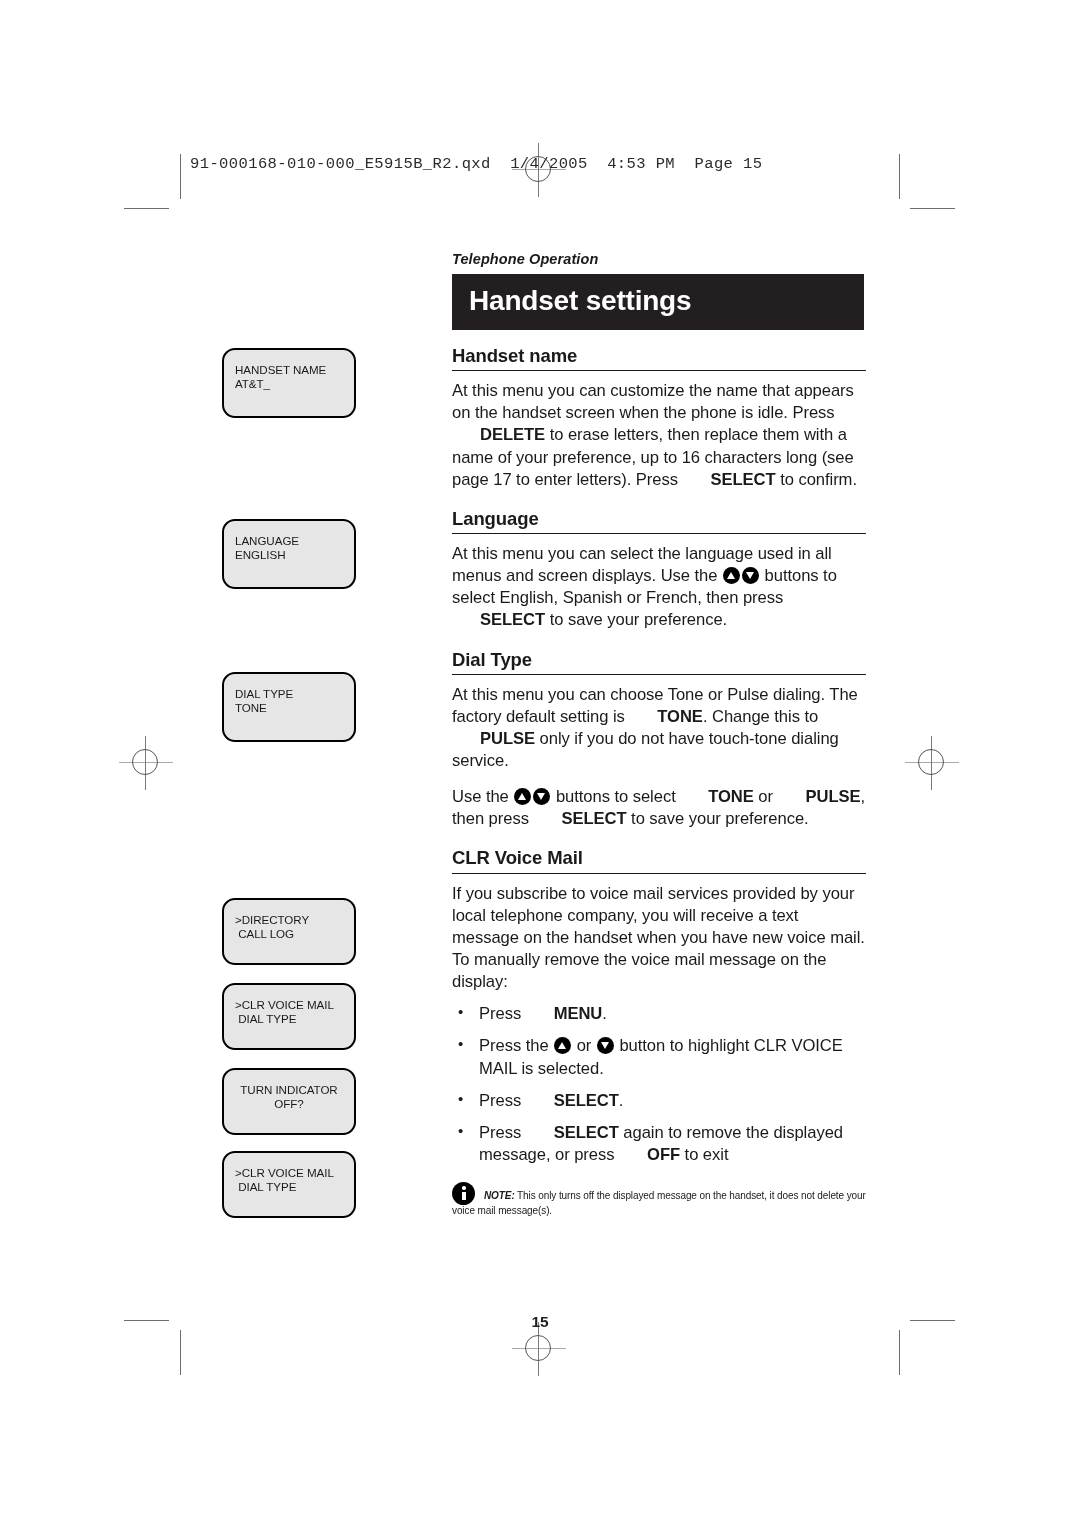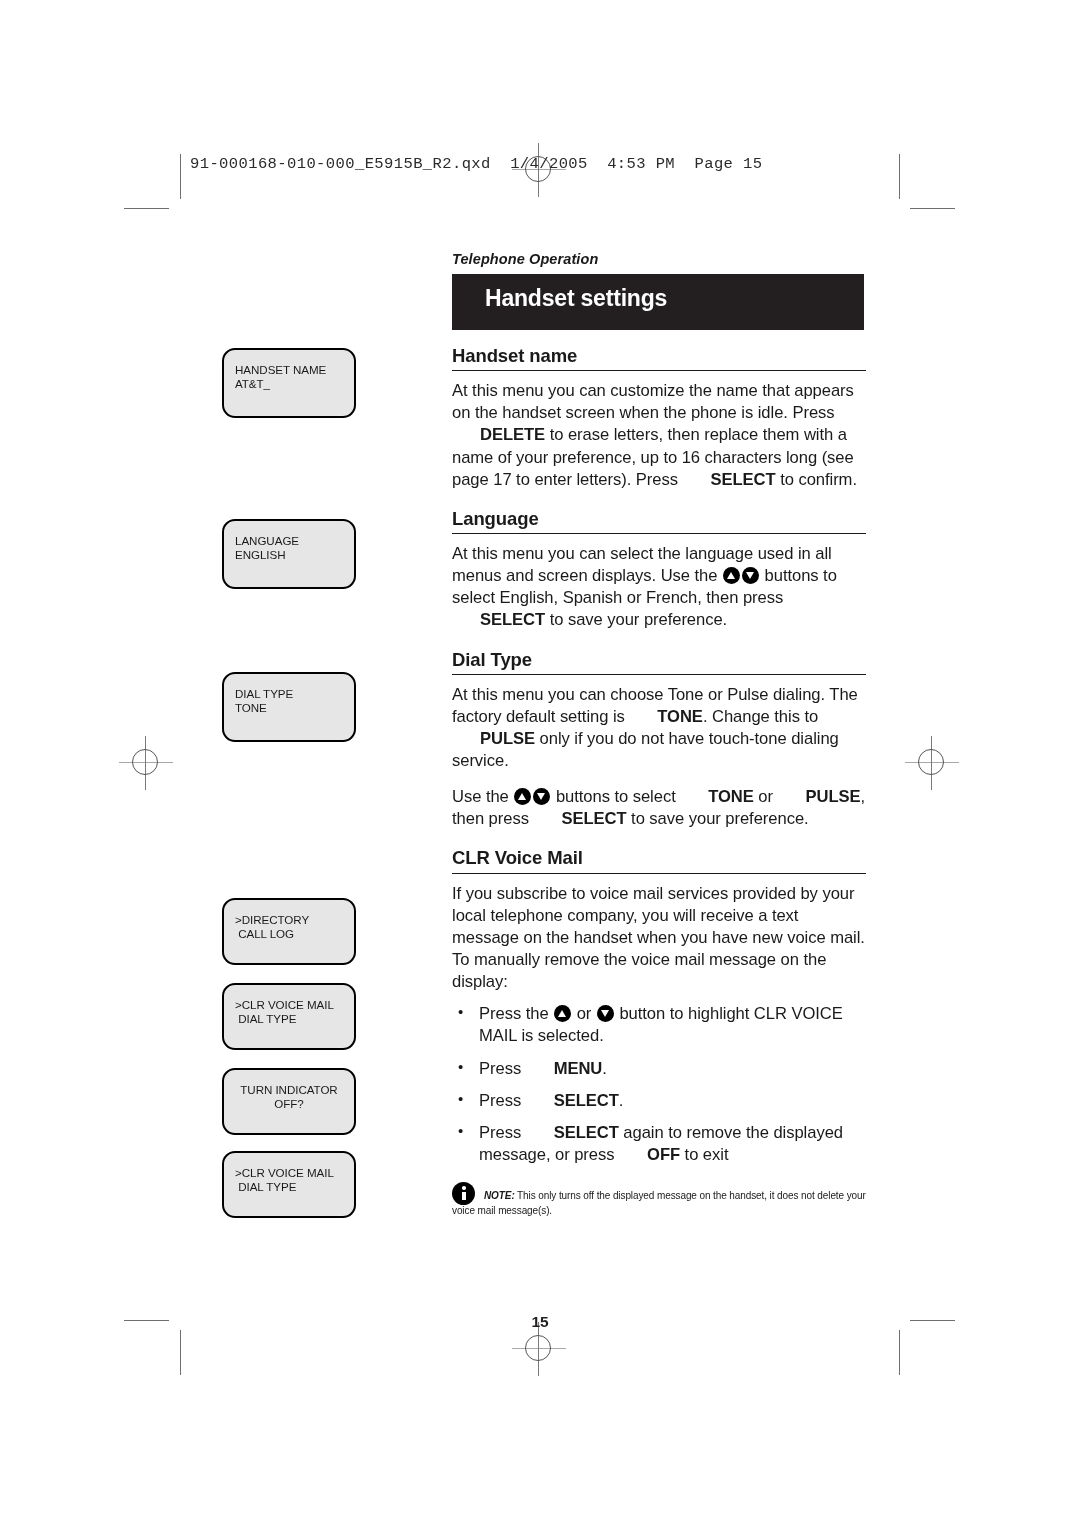--- a/index.html
+++ b/index.html
@@ -86,24 +86,24 @@
   .title-bar {
     position: absolute;
     left: 452px;
     top: 274px;
     width: 412px;
     height: 56px;
     background: #231f20;
   }
   .title-bar .title-text {
     position: absolute;
-    left: 33px;
+    left: 17px;
     top: 11px;
     color: #ffffff;
-    font-size: 23px;
+    font-size: 28px;
     font-weight: bold;
     letter-spacing: -0.2px;
   }
 
   
   .text-col {
     position: absolute;
     left: 452px;
     top: 344px;
     width: 414px;
@@ -351,22 +351,22 @@
       </div>
       <div class="sec">
         <h2 class="sec-head">Dial Type</h2>
         <p class="body">At this menu you can choose Tone or Pulse dialing. The factory default setting is <b>TONE</b>. Change this to <b>PULSE</b> only if you do not have touch-tone dialing service.</p>
         <p class="body gap">Use the <span class="nav-btn up"></span><span class="nav-btn down"></span> buttons to select <b>TONE</b> or <b>PULSE</b>, then press <b>SELECT</b> to save your preference.</p>
       </div>
       <div class="sec tight">
         <h2 class="sec-head">CLR Voice Mail</h2>
         <p class="body">If you subscribe to voice mail services provided by your local telephone company, you will receive a text message on the handset when you have new voice mail. To manually remove the voice mail message on the display:</p>
         <ul class="bullets">
+          <li>Press <b>MENU</b>.</li>
           <li>Press the <span class="nav-btn up"></span> or <span class="nav-btn down"></span> button to highlight CLR VOICE MAIL is selected.</li>
-          <li>Press <b>MENU</b>.</li>
           <li>Press <b>SELECT</b>.</li>
           <li>Press <b>SELECT</b> again to remove the displayed message, or press <b>OFF</b> to exit</li>
         </ul>
         <div class="note"><span class="info-icon"></span><span class="note-label">NOTE:</span><span> This only turns off the displayed message on the handset, it does not delete your voice mail message(s).</span></div>
       </div>
     </div>
 
   <div class="folio">15</div>
 </div>
 

